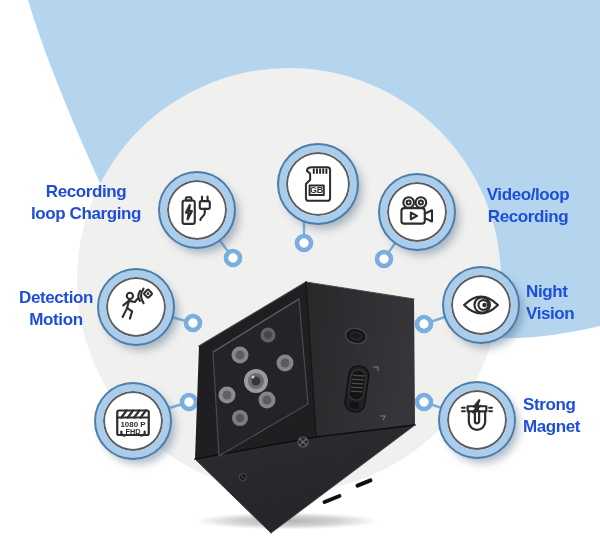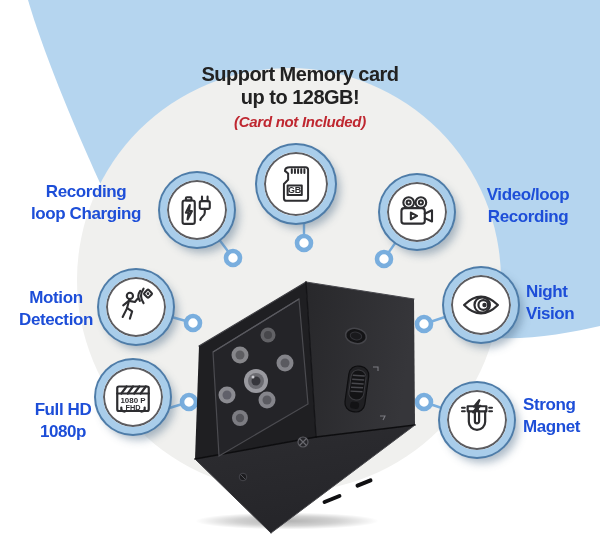--- a/index.html
+++ b/index.html
@@ -21,26 +21,26 @@
   .lbl-night{left:526px;top:281px;width:80px;text-align:left;}
   .lbl-fullhd{left:4px;top:399px;width:118px;text-align:center;}
   .lbl-magnet{left:523px;top:394px;width:90px;text-align:left;}
   
   .fc{
     position:absolute;border-radius:50%;background:#fff;border:7px solid #a9cdea;
     box-shadow:0 0 0 2px #4e7ca8, 5px 6px 9px rgba(73,104,134,.45), inset 0 0 0 2px rgba(52,52,58,.8);
     display:flex;align-items:center;justify-content:center;
   }
   .fc svg{display:block;}
-  .fc-memory{left:257px;top:145px;width:64px;height:64px;}
+  .fc-memory{left:279px;top:145px;width:64px;height:64px;}
   .fc-charging{left:160px;top:173px;width:60px;height:60px;}
   .fc-video{left:380px;top:175px;width:60px;height:60px;}
   .fc-motion{left:99px;top:270px;width:60px;height:60px;}
   .fc-night{left:444px;top:268px;width:60px;height:60px;}
-  .fc-fullhd{left:96px;top:360px;width:60px;height:60px;}
+  .fc-fullhd{left:96px;top:384px;width:60px;height:60px;}
   .fc-magnet{left:440px;top:383px;width:60px;height:60px;}
   
   .icn{stroke:#2d2d30;stroke-width:1.9;fill:none;stroke-linecap:round;stroke-linejoin:round;}
   .icn-fill{fill:#2d2d30;stroke:none;}
   .icn-txt{font-family:"Liberation Sans",sans-serif;font-weight:bold;fill:#2d2d30;text-anchor:middle;stroke:none;}
 </style>
 </head>
 <body>
 
 <div class="stage">
@@ -160,25 +160,20 @@
       </g>
       <g>
         <circle cx="243" cy="477" r="3.8" fill="#1c1c1f" stroke="#44444a" stroke-width="1"></circle>
         <path d="M240.5,474.5 L245.5,479.5" stroke="#54545a" stroke-width="1"></path>
       </g>
       <rect x="322" y="497" width="20" height="4" rx="2" fill="#101012" transform="rotate(-22 332 499)"></rect>
       <rect x="355" y="481" width="18" height="4" rx="2" fill="#101012" transform="rotate(-22 364 483)"></rect>
     </g>
   </svg>
 
-  <div class="headline">
-    <div class="h-line">Support Memory card</div>
-    <div class="h-line">up to 128GB!</div>
-    <div class="h-disc">(Card not Included)</div>
-  </div>
 
   <div class="fc fc-memory">
     <svg width="38" height="42" viewBox="0 0 36 40">
       <path class="icn" d="M12,4 L27,4 Q29.5,4 29.5,6.5 L29.5,33.5 Q29.5,36 27,36 L9,36 Q6.5,36 6.5,33.5 L6.5,20 L10.5,16 L10.5,10 L7.5,7.5 Q7.5,4 12,4 Z"></path>
       <path class="icn" d="M14,6 v3.5 M17,6 v3.5 M20,6 v3.5 M23,6 v3.5 M26,6 v3.5" stroke-width="1.5"></path>
       <rect class="icn" x="10" y="21.5" width="13.5" height="9"></rect>
       <text class="icn-txt" x="16.7" y="28.8" font-size="8.5">GB</text>
     </svg>
   </div>
 
@@ -253,29 +248,25 @@
 
   <div class="lbl lbl-charging">
     <div>Recording</div>
     <div>loop Charging</div>
   </div>
   <div class="lbl lbl-video">
     <div>Video/loop</div>
     <div>Recording</div>
   </div>
   <div class="lbl lbl-motion">
+    <div>Detection</div>
     <div>Motion</div>
-    <div>Detection</div>
   </div>
   <div class="lbl lbl-night">
     <div>Night</div>
     <div>Vision</div>
   </div>
-  <div class="lbl lbl-fullhd">
-    <div>Full HD</div>
-    <div>1080p</div>
-  </div>
   <div class="lbl lbl-magnet">
     <div>Strong</div>
     <div>Magnet</div>
   </div>
 
 </div>
 
 </body></html>

